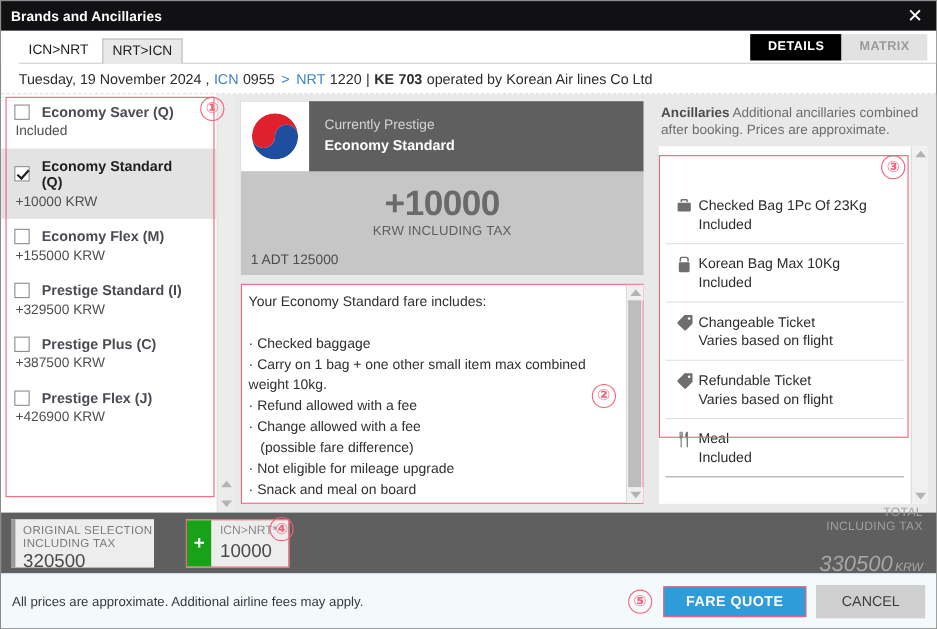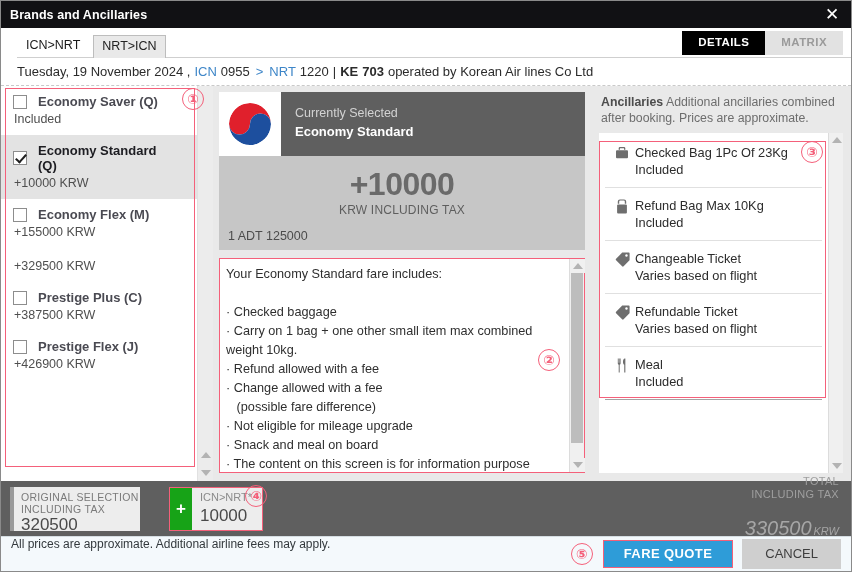--- a/index.html
+++ b/index.html
@@ -333,20 +333,21 @@
     flex: 1 1 auto;
     background: #fff;
     display: flex;
     min-height: 0;
     position: relative;
   }
   .anc-list {
     flex: 1 1 auto;
     padding: 2px 6px 0 6px;
     overflow: hidden;
+    margin-top: 34px;
   }
   .anc-item {
     display: flex;
     align-items: flex-start;
     padding: 9px 0 9px 4px;
     border-bottom: 1px solid #e0e0e0;
   }
   .anc-item:last-child { border-bottom: 1px solid #a3a3a3; }
   .anc-ico {
     width: 26px; flex: none;
@@ -422,24 +423,25 @@
   .total-right .l1, .total-right .l2 {
     font-size: 11px; letter-spacing: .3px; line-height: 13px;
   }
   .total-right .amtline { line-height: 22px; margin-top: 16px; font-style: italic; }
   .total-right .amt { font-size: 20px; color: #a6a6a6; }
   .total-right .cur { font-size: 11px; color: #a6a6a6; margin-left: 2px; }
 
   
   .footer {
     flex: none;
-    height: 35px;
+    height: 50px;
     background: #f4f9fc;
     border-top: 1px solid #d5dde2;
     display: flex;
+    align-items: center;
     padding: 0 10px 0 10px;
     position: relative;
   }
   .footer .note { font-size: 12px; color: #33393d; }
   .footer .btns { margin-left: auto; display: flex; align-items: center; }
   .btn-primary {
     background: #2e9cd8;
     color: #fff;
     font-size: 13px;
     font-weight: bold;
@@ -515,20 +517,24 @@
 
         <div class="brand">
           <div class="row1">
             <span class="cbox"></span>
             <span class="name">Economy Flex (M)</span>
           </div>
           <div class="price">+155000  KRW</div>
         </div>
 
         <div class="brand">
+          <div class="row1">
+            <span class="cbox"></span>
+            <span class="name">Prestige Standard (I)</span>
+          </div>
           <div class="price">+329500  KRW</div>
         </div>
 
         <div class="brand">
           <div class="row1">
             <span class="cbox"></span>
             <span class="name">Prestige Plus (C)</span>
           </div>
           <div class="price">+387500  KRW</div>
         </div>
@@ -568,21 +574,21 @@
                   </clipPath>
               </defs>
               <g clip-path="url(#circ)">
                 <rect x="0" y="0" width="100" height="100" fill="#ffffff"></rect>
                 <path d="M8 50 A42 42 0 0 1 92 50 A21 21 0 0 0 50 50 A21 21 0 0 1 8 50 Z" fill="#e0202c"></path>
                 <path d="M92 50 A42 42 0 0 1 8 50 A21 21 0 0 0 50 50 A21 21 0 0 1 92 50 Z" fill="#1d4f9e"></path>
               </g>
             </svg>
           </div>
           <div class="sel-head-txt">
-            <div class="lbl">Currently Selected</div>
+            <div class="lbl">Currently Prestige</div>
             <div class="val">Economy Standard</div>
           </div>
         </div>
         <div class="sel-body">
           <div class="big-price">+10000</div>
           <div class="big-sub">KRW INCLUDING TAX</div>
           <div class="pax">1 ADT 125000</div>
         </div>
       </div>
 
@@ -634,21 +640,21 @@
           </div>
 
           <div class="anc-item">
             <div class="anc-ico">
               <svg width="14" height="17" viewBox="0 0 20 24" fill="#6e6e6e">
                 <path d="M7 2h6a3 3 0 0 1 3 3v3h-2V5a1.5 1.5 0 0 0-1.5-1.5h-5A1.5 1.5 0 0 0 6 5v3H4V5a3 3 0 0 1 3-3z"></path>
                 <rect x="3" y="9" width="14" height="13" rx="1.5"></rect>
               </svg>
             </div>
             <div class="anc-txt">
-              <div class="anc-title">Refund Bag Max 10Kg</div>
+              <div class="anc-title">Korean Bag Max 10Kg</div>
               <div class="anc-sub">Included</div>
             </div>
           </div>
 
           <div class="anc-item">
             <div class="anc-ico">
               <svg width="17" height="17" viewBox="0 0 24 24" fill="#6e6e6e">
                 <path d="M11.5 2H21a1 1 0 0 1 1 1v9.5a1.5 1.5 0 0 1-.44 1.06l-8 8a1.5 1.5 0 0 1-2.12 0l-8.5-8.5a1.5 1.5 0 0 1 0-2.12l8-8A1.5 1.5 0 0 1 11.5 2z"></path>
                 <circle cx="17.6" cy="6.4" r="1.7" fill="#ffffff"></circle>
               </svg>

